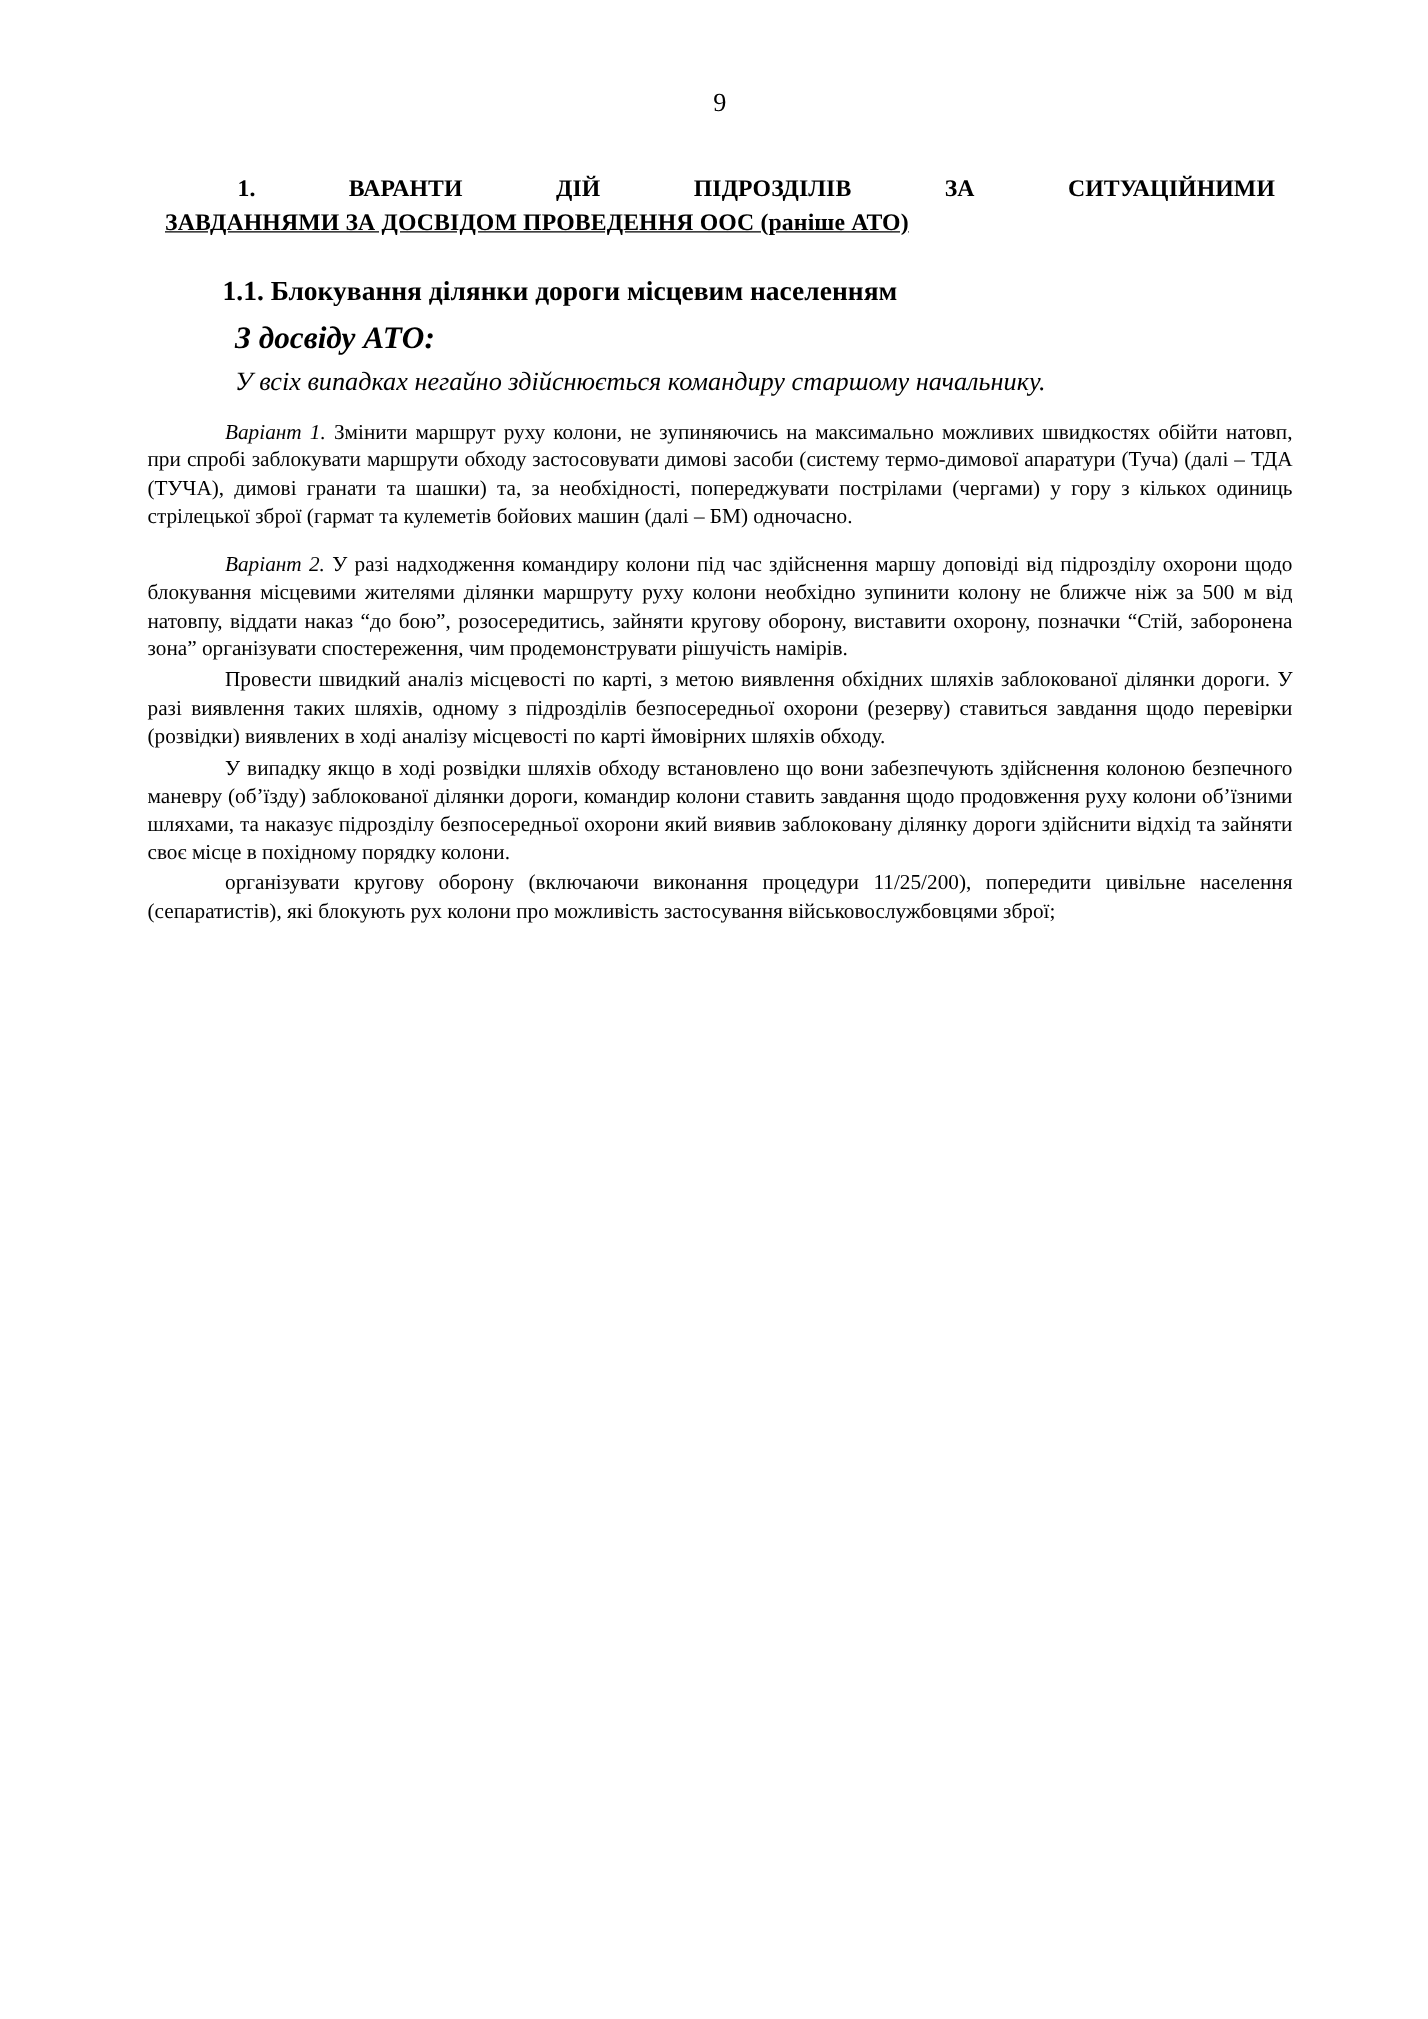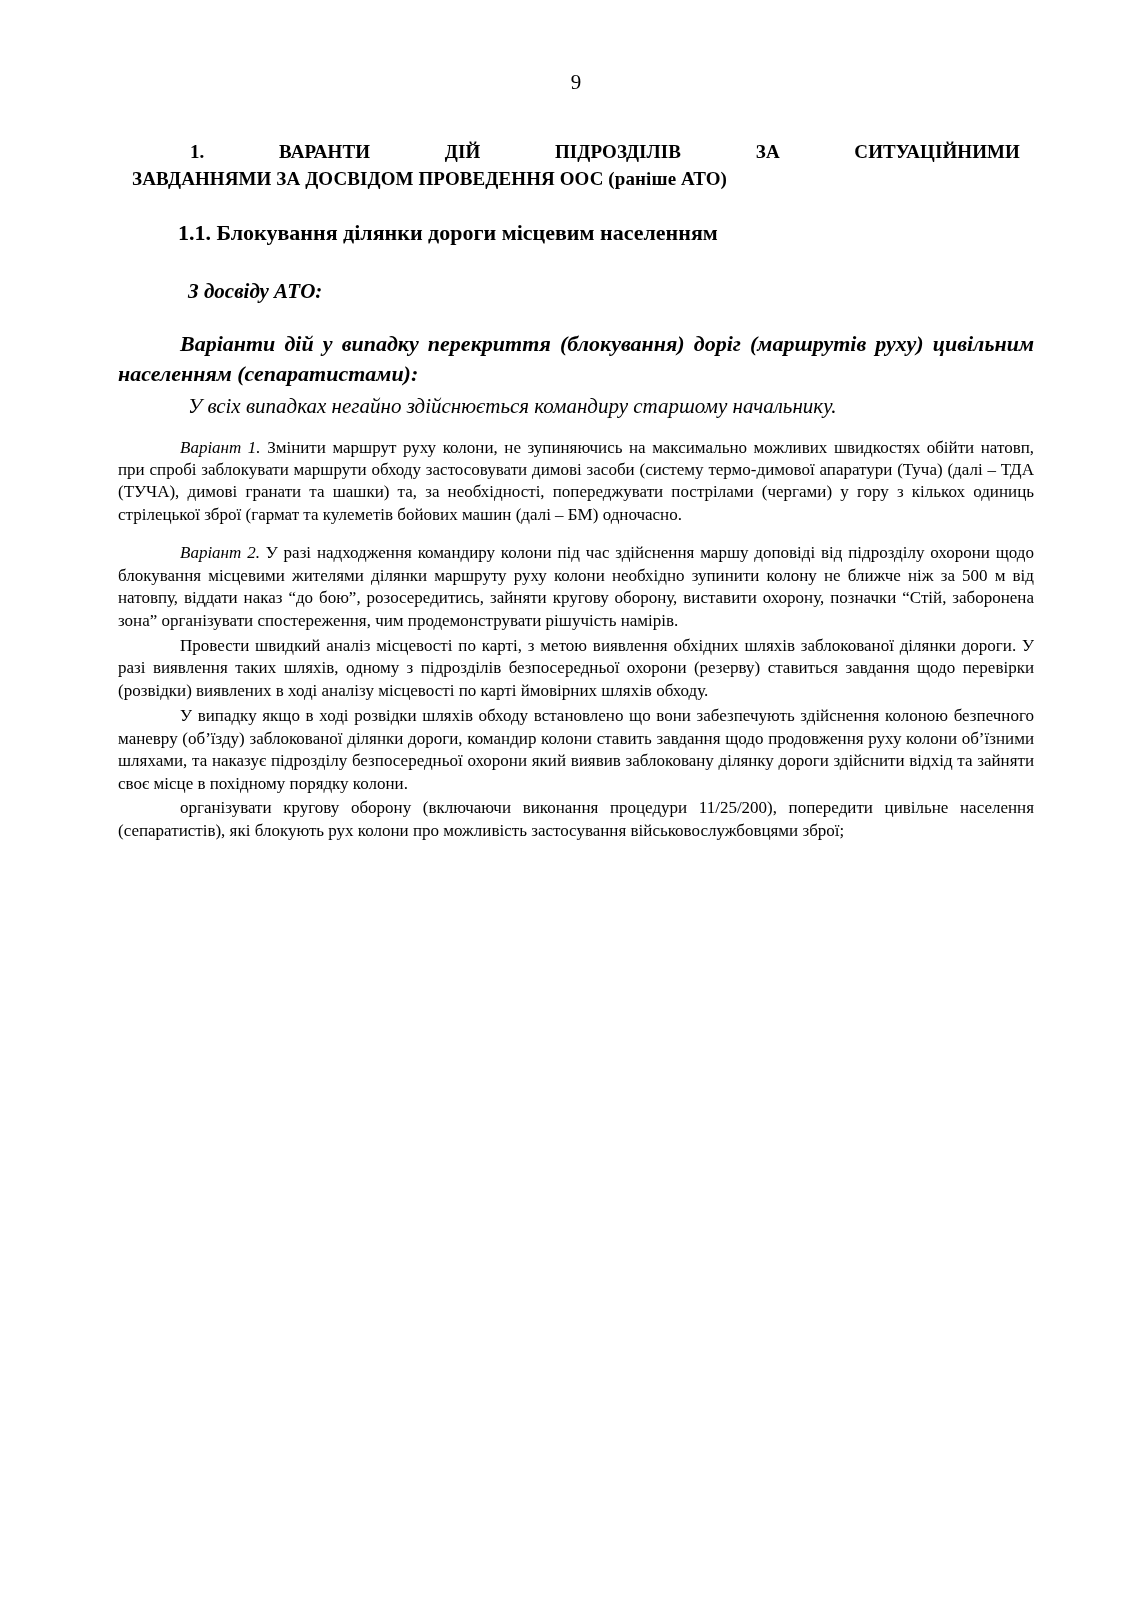--- a/index.html
+++ b/index.html
@@ -37,39 +37,40 @@
   }
   h1.doc-title .indent-first {
     display: inline-block;
     width: 58px;
   }
   h1.doc-title .line2 {
     display: block;
     text-align: left;
     text-align-last: left;
     margin-top: 2px;
+    text-decoration: underline;
   }
   h2.section-title {
     font-size: 22px;
     font-weight: bold;
     margin: 28px 0 0 0;
     text-indent: 60px;
     line-height: 1.3;
   }
   p {
     margin: 0;
     font-size: 17px;
     line-height: 1.32;
     text-align: justify;
   }
   .exp-label {
     font-style: italic;
     font-weight: bold;
-    font-size: 21px;
-    margin-top: 30px;
+    font-size: 25px;
+    margin-top: 6px;
     text-indent: 70px;
     text-align: left;
   }
   .exp-body {
     font-style: italic;
     font-size: 20.5px;
     margin-top: 3px;
     text-indent: 70px;
     text-align: justify;
     line-height: 1.36;
@@ -119,21 +120,20 @@
     <span class="line2">ЗАВДАННЯМИ ЗА ДОСВІДОМ ПРОВЕДЕННЯ ООС (раніше АТО)</span>
   </h1>
 
   <h2 class="section-title">
     <span>1.1.</span>
     <span>Блокування ділянки дороги місцевим населенням</span>
   </h2>
 
   <p class="exp-label">З досвіду АТО:</p>
 
-  <p class="variants-head">Варіанти дій у випадку перекриття (блокування) доріг (маршрутів руху) цивільним населенням (сепаратистами):</p>
   <p class="all-cases">У всіх випадках негайно здійснюється командиру старшому начальнику.</p>
 
   <p class="para">
     <span class="vlabel">Варіант 1.</span><span> Змінити маршрут руху колони, не зупиняючись на максимально можливих швидкостях обійти натовп, при спробі заблокувати маршрути обходу застосовувати димові засоби (систему термо-димової апаратури (Туча) (далі – ТДА (ТУЧА), димові гранати та шашки) та, за необхідності, попереджувати пострілами (чергами) у гору з кількох одиниць стрілецької зброї (гармат та кулеметів бойових машин (далі – БМ) одночасно.</span>
   </p>
 
   <p class="para">
     <span class="vlabel">Варіант 2.</span><span> У разі надходження командиру колони під час здійснення маршу доповіді від підрозділу охорони щодо блокування місцевими жителями ділянки маршруту руху колони необхідно зупинити колону не ближче ніж за 500 м від натовпу, віддати наказ “до бою”, розосередитись, зайняти кругову оборону, виставити охорону, позначки “Стій, заборонена зона” організувати спостереження, чим продемонструвати рішучість намірів.</span>
   </p>
 

